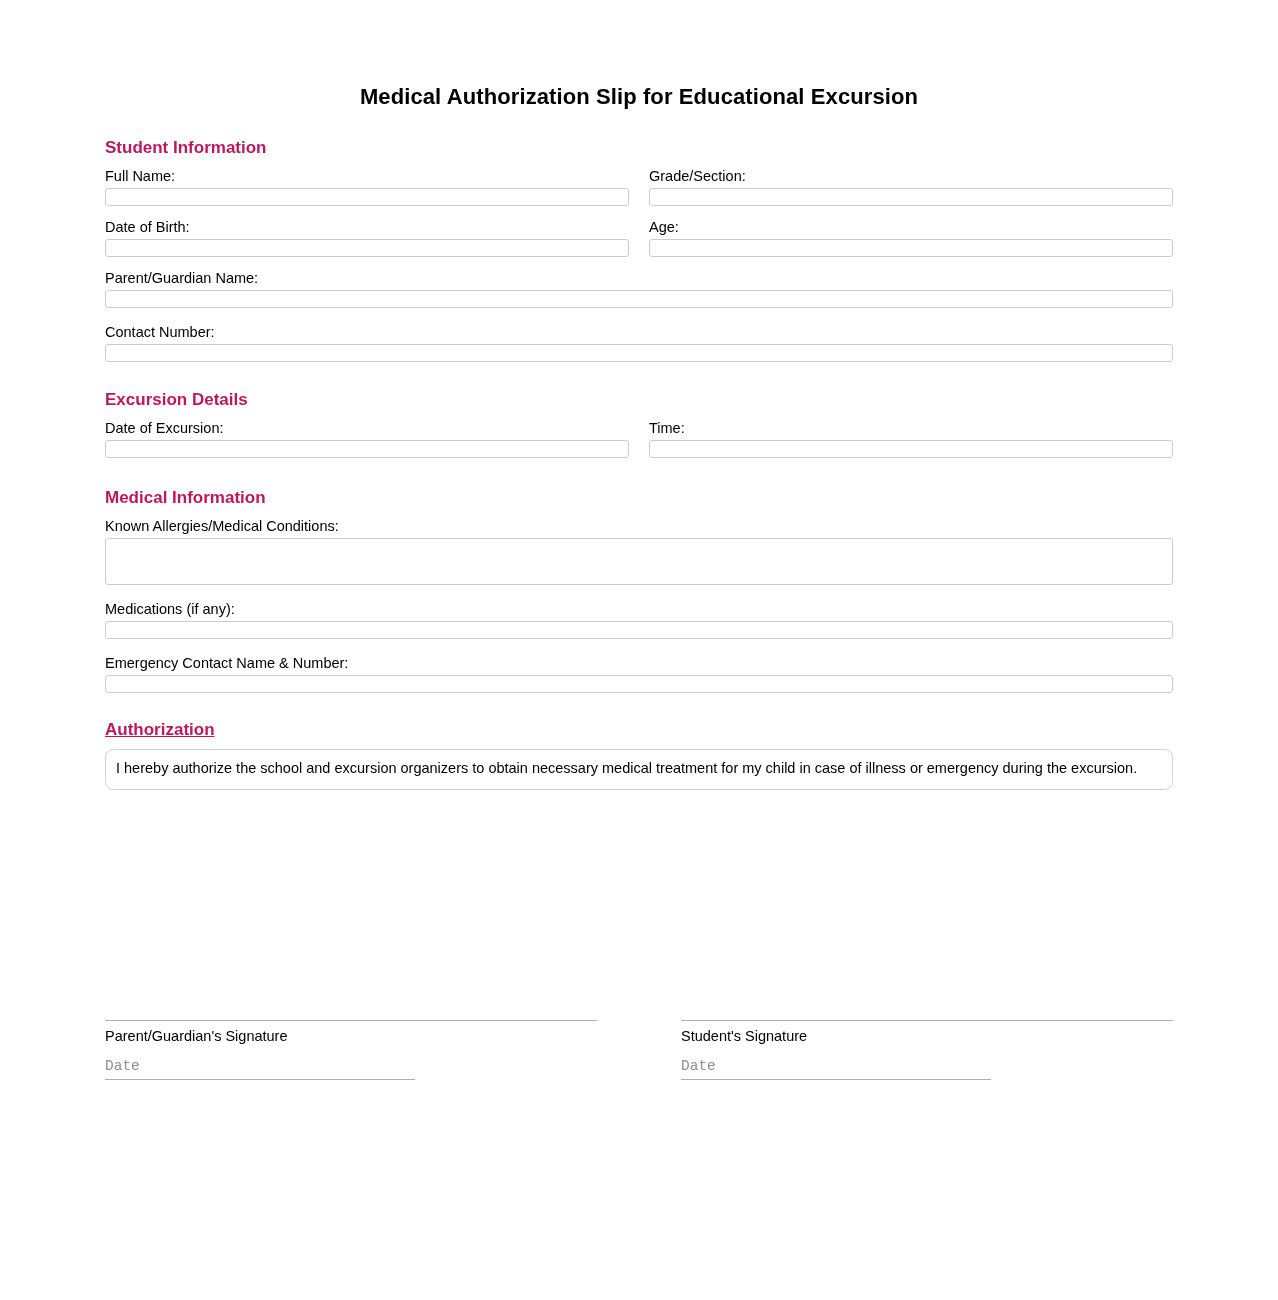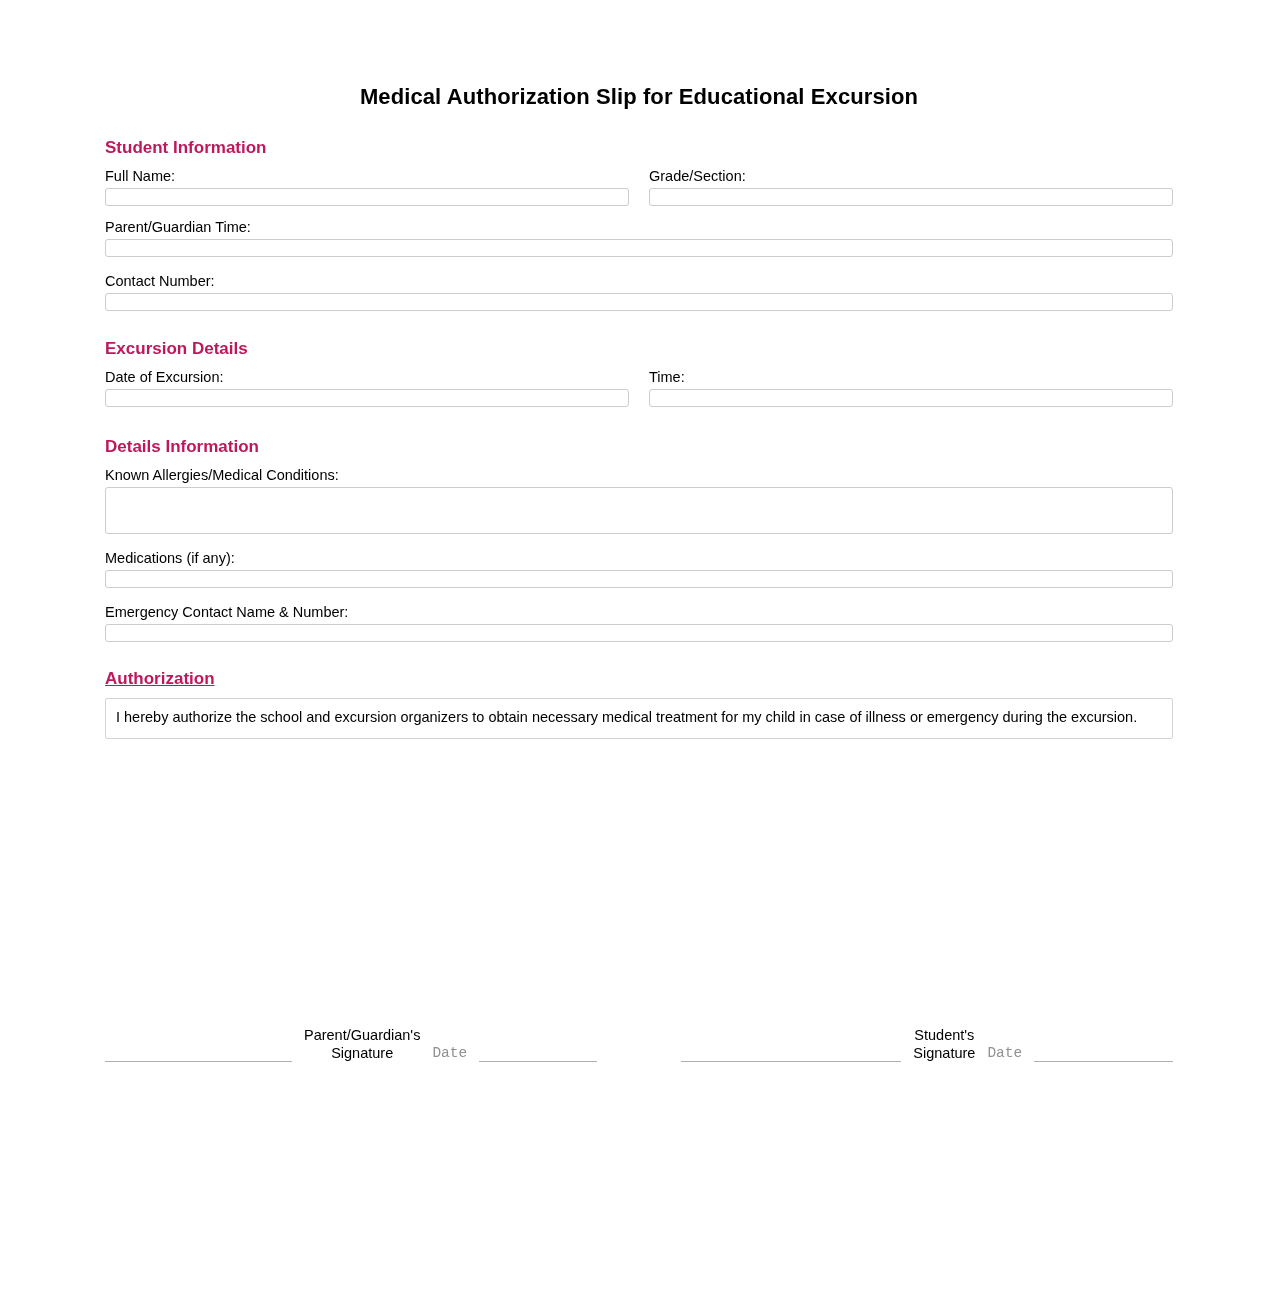--- a/index.html
+++ b/index.html
@@ -104,44 +104,43 @@
     font-family: "Liberation Sans", sans-serif;
     font-size: 13px;
     color: #000;
     outline: none;
   }
 
   .auth-box {
     width: 100%;
     box-sizing: border-box;
     border: 1px solid #d4d4d4;
-    border-radius: 2px;
+    border-radius: 8px;
     background: #ffffff;
     padding: 9px 10px 11px 10px;
     font-size: 14.5px;
     line-height: 19px;
     color: #000;
   }
 
   
   .signatures {
     position: absolute;
     left: 105px;
     top: 1020px;
     width: 1068px;
     display: flex;
     gap: 84px;
   }
   .sig-col {
     flex: 1 1 0;
     min-width: 0;
     display: flex;
-    flex-direction: row;
-    align-items: flex-end;
-    gap: 12px;
+    flex-direction: column;
+    align-items: flex-start;
   }
   .sig-rule {
     width: 100%;
     height: 0;
     border-top: 1px solid #b0b0b0;
   }
   .sig-label {
     font-size: 14.5px;
     line-height: 18px;
     color: #000;
@@ -178,23 +177,33 @@
       <div class="col">
         <div class="field-label">Full Name:</div>
         <input class="input-box" type="text" placeholder="" style="">
       </div>
       <div class="col">
         <div class="field-label">Grade/Section:</div>
         <input class="input-box" type="text" placeholder="" style="">
       </div>
     </div>
 
-
-    <div class="field-block">
-      <div class="field-label">Parent/Guardian Time:</div>
+    <div class="row">
+      <div class="col">
+        <div class="field-label">Date of Birth:</div>
+        <input class="input-box" type="text" placeholder="" style="">
+      </div>
+      <div class="col">
+        <div class="field-label">Age:</div>
+        <input class="input-box" type="text" placeholder="" style="">
+      </div>
+    </div>
+
+    <div class="field-block">
+      <div class="field-label">Parent/Guardian Name:</div>
       <input class="input-box" type="text" placeholder="" style="">
     </div>
 
     <div class="field-block">
       <div class="field-label">Contact Number:</div>
       <input class="input-box" type="text" placeholder="" style="">
     </div>
 
     <h2 class="section-heading sp-excursion">Excursion Details</h2>
 
@@ -203,21 +212,21 @@
       <div class="col">
         <div class="field-label">Date of Excursion:</div>
         <input class="input-box" type="text" placeholder="" style="">
       </div>
       <div class="col">
         <div class="field-label">Time:</div>
         <input class="input-box" type="text" placeholder="" style="">
       </div>
     </div>
 
-    <h2 class="section-heading sp-medical">Details Information</h2>
+    <h2 class="section-heading sp-medical">Medical Information</h2>
 
     <div class="field-block">
       <div class="field-label">Known Allergies/Medical Conditions:</div>
       <textarea class="textarea-box" placeholder="" style=""></textarea>
     </div>
 
     <div class="field-block">
       <div class="field-label">Medications (if any):</div>
       <input class="input-box" type="text" placeholder="" style="">
     </div>

